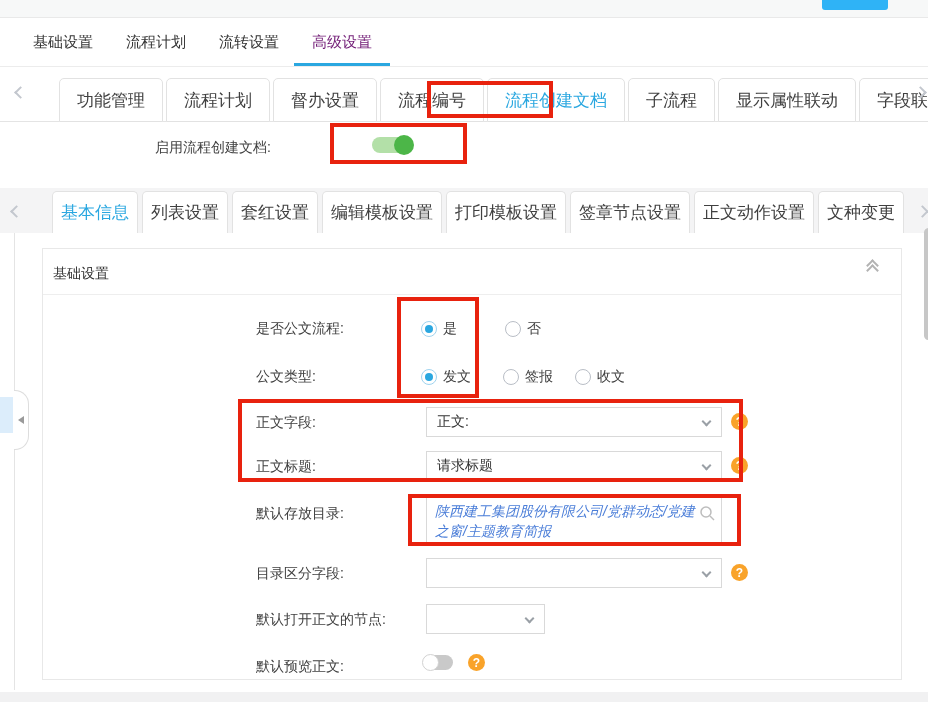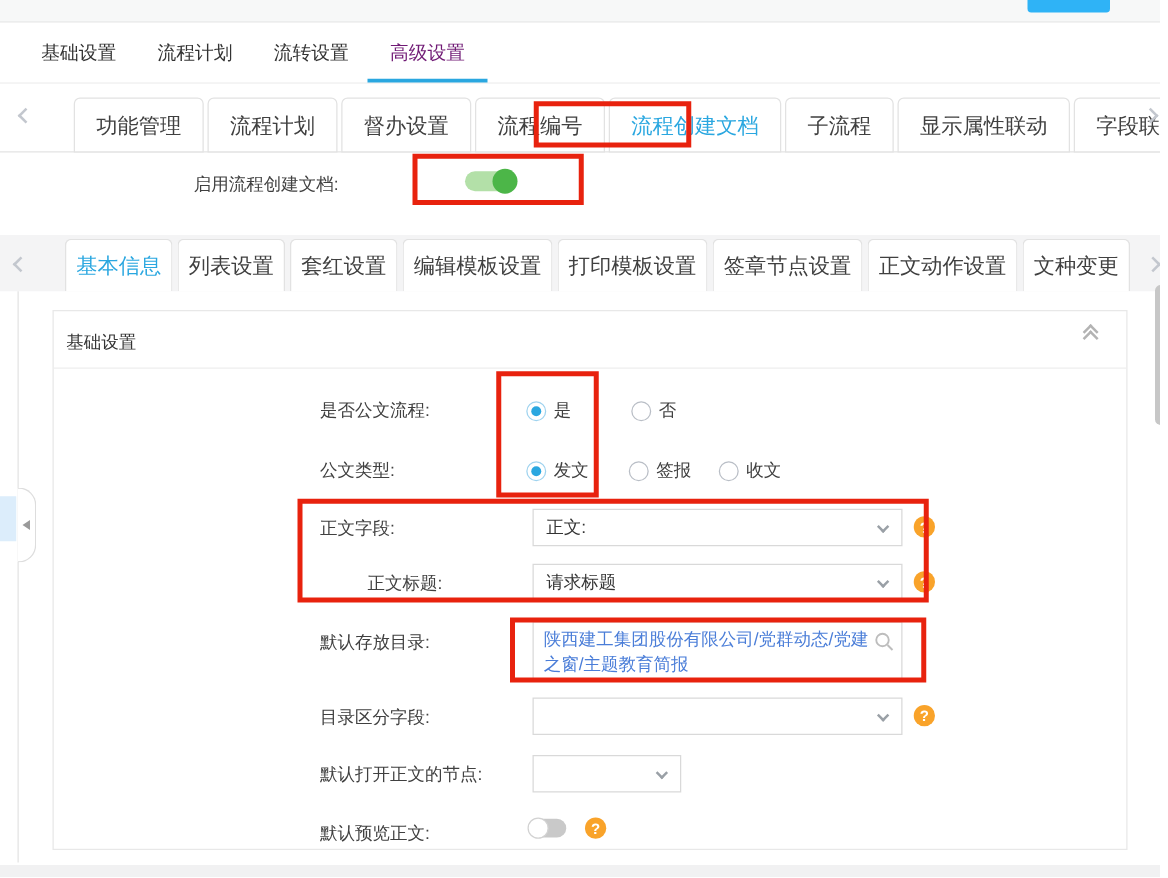--- a/index.html
+++ b/index.html
@@ -51,21 +51,21 @@
   .collapse .chev + .chev { margin-top:-4px; }
 
   
   .radio { width:16px; height:16px; border-radius:50%; border:1px solid #b9bec6; background:#fff; display:inline-block; position:relative; flex:none; cursor:pointer; }
   .radio.sel { border-color:#9fd3ef; }
   .radio.sel::after { content:""; position:absolute; left:3px; top:3px; width:8px; height:8px; border-radius:50%; background:#2aa7e0; }
   .rgroup { position:absolute; display:flex; align-items:center; font-size:14px; color:#404040; }
   .rlabel { margin-left:6px; }
   .select { position:absolute; border:1px solid #d9d9d9; background:#fff; height:30px; display:flex; align-items:center; padding:0 24px 0 10px; font-size:14px; color:#333; cursor:pointer; }
   .select .dchev { position:absolute; right:11px; top:10px; width:7px; height:7px; border-right:2px solid #9aa0a6; border-bottom:2px solid #9aa0a6; transform:rotate(45deg); }
-  .searchbox { position:absolute; border:1px solid #d9d9d9; background:#fff; width:296px; height:48px; padding:3px 26px 3px 8px; font-size:14px; line-height:20px; color:#4a7dd8; word-break:break-all; cursor:pointer; }
+  .searchbox { position:absolute; border:1px solid #d9d9d9; background:#fff; width:296px; height:48px; padding:3px 26px 3px 8px; font-size:14px; line-height:20px; color:#4a7dd8; word-break:break-all; cursor:pointer;font-style:italic; }
   .mag { position:absolute; right:5px; top:7px; }
   .help { position:absolute; width:17px; height:17px; border-radius:50%; background:#f9a32a; color:#fff; font-size:12px; font-weight:bold; display:flex; align-items:center; justify-content:center; }
 
   
   .redbox { position:absolute; border:4px solid #e8220e; z-index:20; pointer-events:none; }
 
   
   .vline { position:absolute; left:14px; top:233px; width:0; height:457px; border-left:1px solid #e4e4e4; }
   .handle { position:absolute; left:14px; top:390px; width:15px; height:60px; background:#fff; border:1px solid #ddd; border-left:none; border-radius:0 14px 14px 0; }
   .handle .tri { position:absolute; left:4px; top:25px; width:0; height:0; border-top:4px solid transparent; border-bottom:4px solid transparent; border-right:6px solid #9a9a9a; }
@@ -158,21 +158,21 @@
     <span class="rlabel">收文</span>
   </div>
 
   <div class="lbl" style="left:256px; top:414px;">正文字段:</div>
   <div class="select" style="left:426px; top:407px; width:296px;">
     <span>正文:</span>
     <span class="dchev"></span>
   </div>
   <div class="help" style="left:731px; top:413px;">?</div>
 
-  <div class="lbl" style="left:256px; top:458px;margin-left:38px;">正文标题:</div>
+  <div class="lbl" style="left:256px; top:458px;">正文标题:</div>
   <div class="select" style="left:426px; top:451px; width:296px;">
     <span>请求标题</span>
     <span class="dchev"></span>
   </div>
   <div class="help" style="left:731px; top:457px;">?</div>
 
   <div class="lbl" style="left:256px; top:505px;">默认存放目录:</div>
   <div class="searchbox" style="left:426px; top:497px;">
     <span>陕西建工集团股份有限公司/党群动态/党建之窗/主题教育简报</span>
     <svg class="mag" width="17" height="17" viewBox="0 0 17 17">

